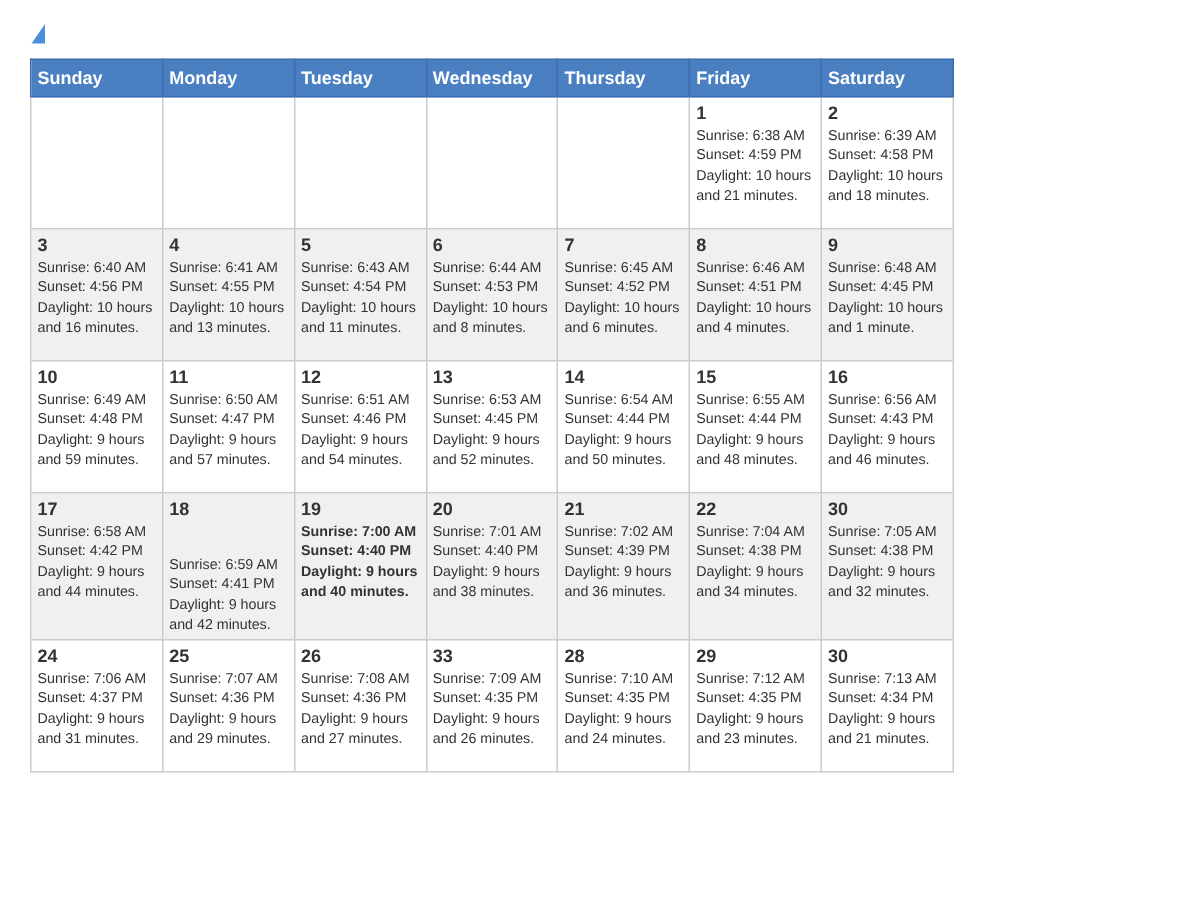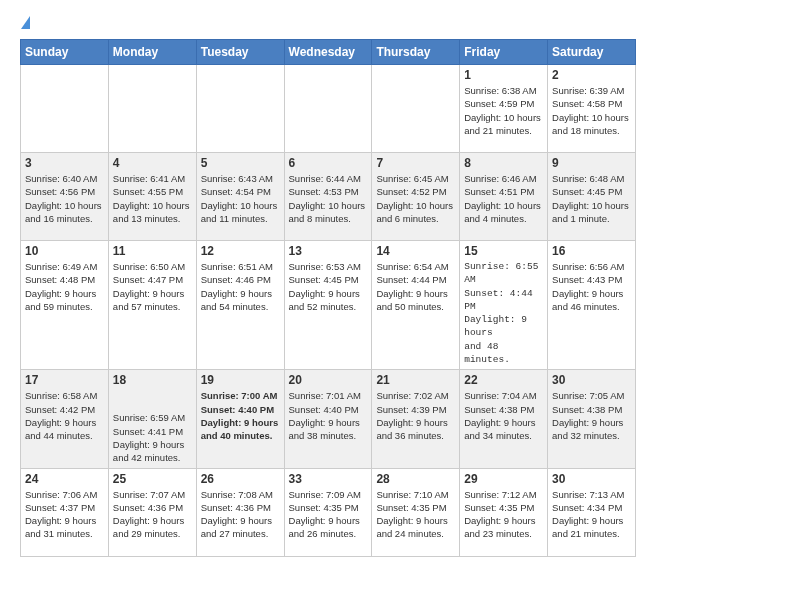--- a/index.html
+++ b/index.html
@@ -229,21 +229,21 @@
           </td>
           <td>
             <span class="day-num">14</span>
             <div class="day-info" style="white-space: pre-line;">Sunrise: 6:54 AM
 Sunset: 4:44 PM
 Daylight: 9 hours
 and 50 minutes.</div>
           </td>
           <td>
             <span class="day-num">15</span>
-            <div class="day-info" style="white-space: pre-line; font-family: Liberation Mono, monospace;">Sunrise: 6:55 AM
+            <div class="day-info" style="white-space: pre-line;">Sunrise: 6:55 AM
 Sunset: 4:44 PM
 Daylight: 9 hours
 and 48 minutes.</div>
           </td>
           <td>
             <span class="day-num">16</span>
             <div class="day-info" style="white-space: pre-line;">Sunrise: 6:56 AM
 Sunset: 4:43 PM
 Daylight: 9 hours
 and 46 minutes.</div>

